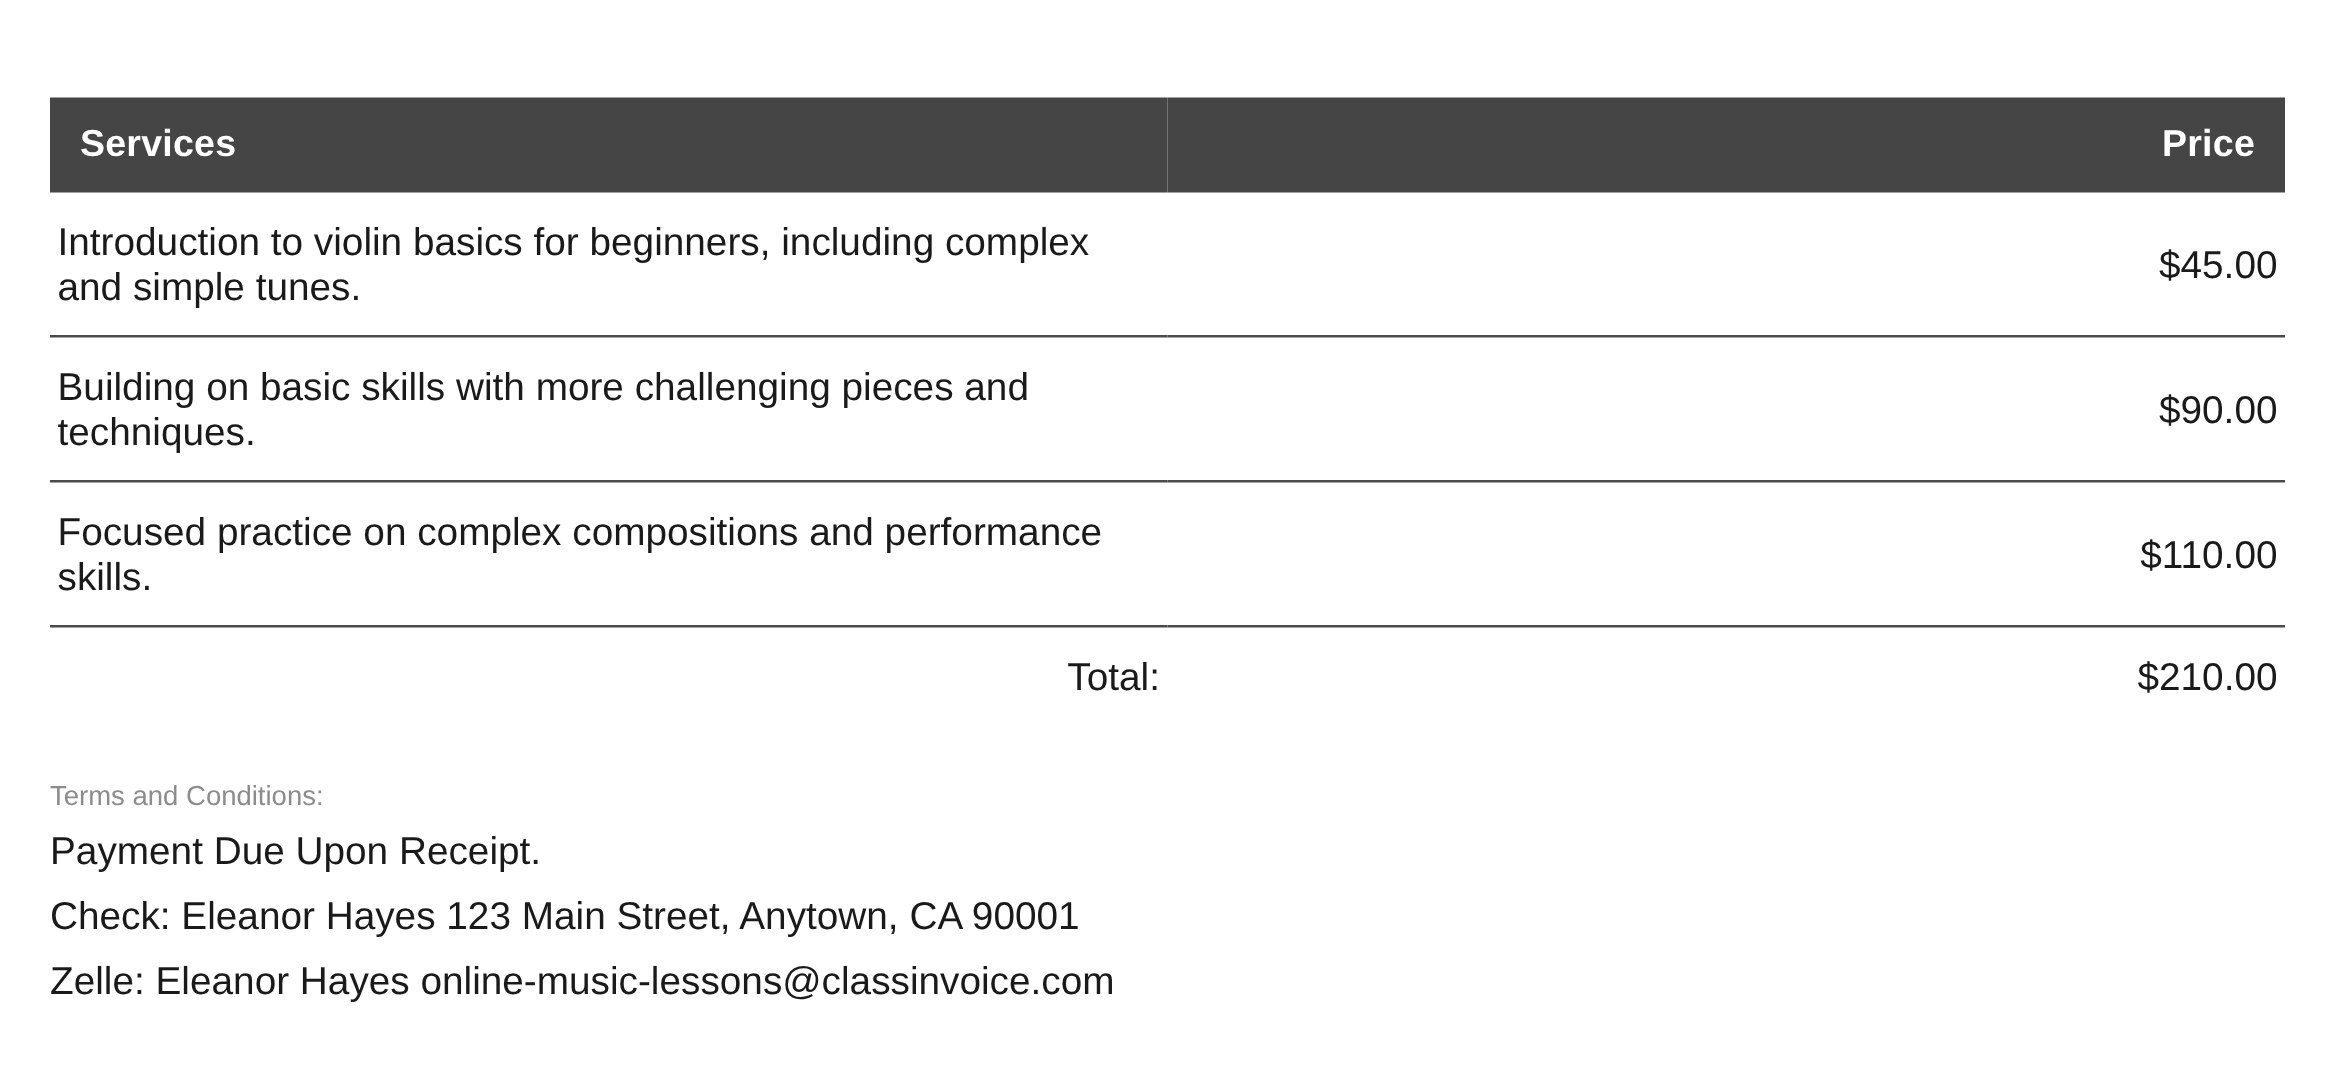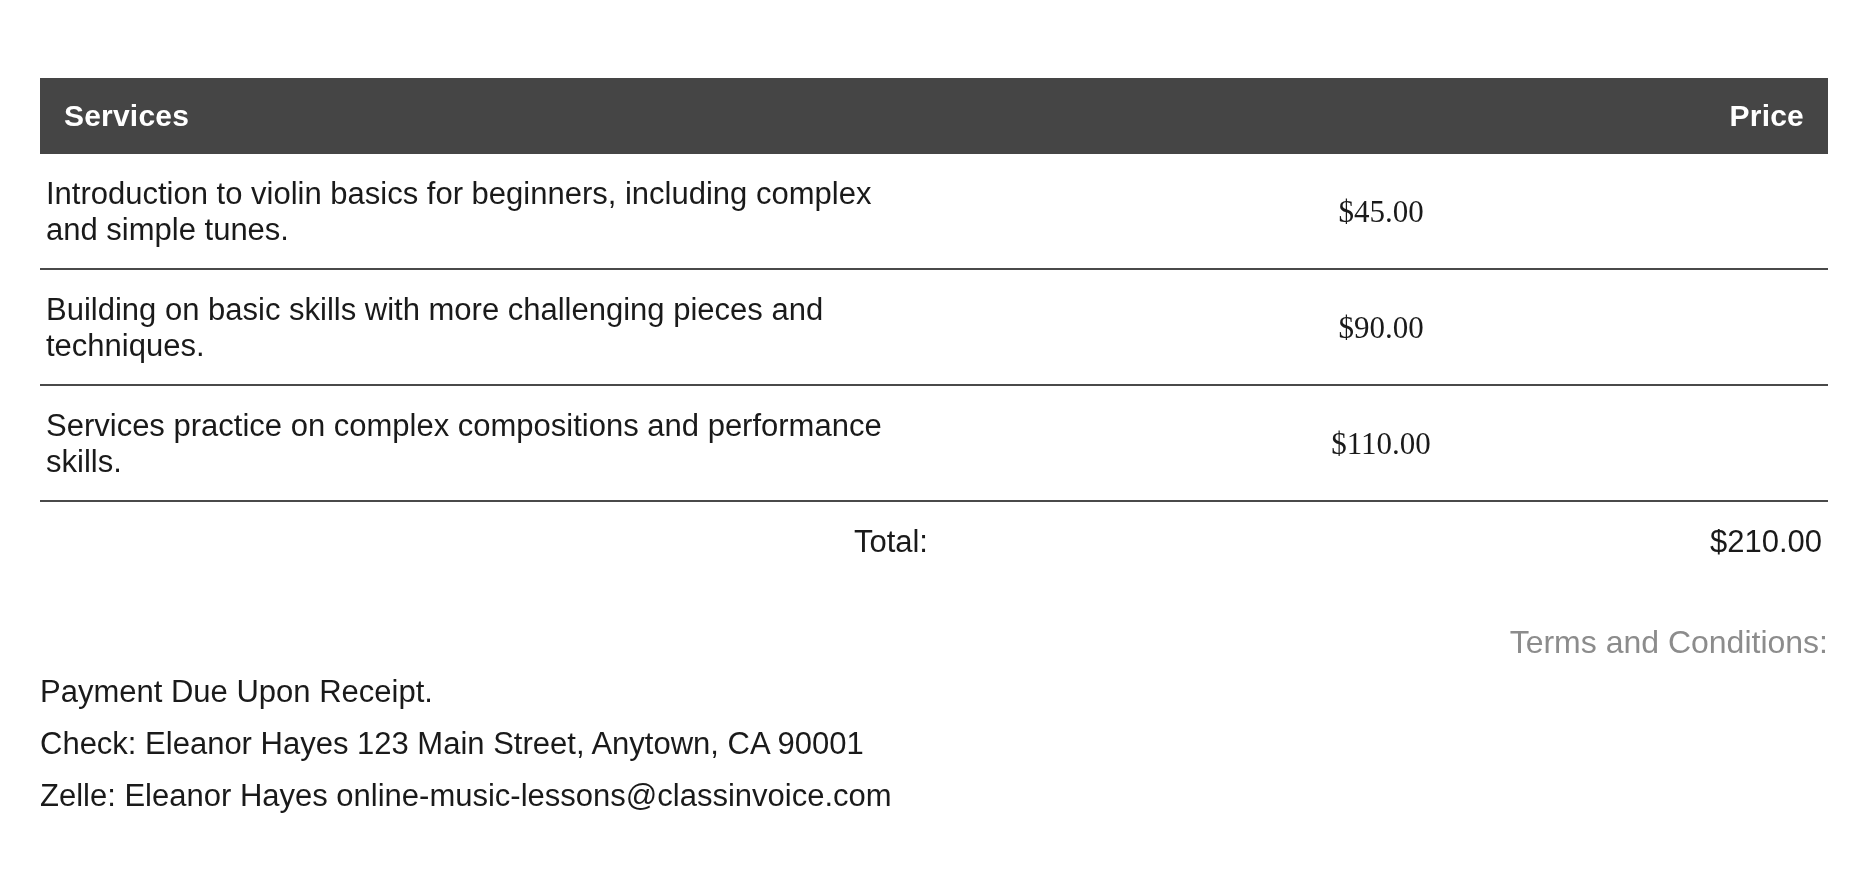--- a/index.html
+++ b/index.html
@@ -45,23 +45,22 @@
     font-size: 31px;
     font-weight: 400;
     padding: 22px 6px 20px 6px;
     border-bottom: 2px solid #4a4a4a;
     color: #1a1a1a;
   }
   td.desc {
     text-align: left;
   }
   td.price {
-    text-align: center;
+    text-align: right;
     white-space: nowrap;
-    font-family: Liberation Serif, serif;
   }
   .totals-row td {
     border-bottom: none !important;
     font-weight: bold;
     font-size: 31px;
     padding-top: 24px;
   }
   td.total-label {
     text-align: right;
     padding-right: 44px;
@@ -69,24 +68,23 @@
   td.total-value {
     text-align: right;
     white-space: nowrap;
   }
   
   .terms {
     margin-top: 44px;
   }
   .terms-title {
     color: #8c8c8c;
-    font-size: 32px;
+    font-size: 22px;
     margin: 0 0 10px 0;
     font-weight: 400;
-    text-align: right;
   }
   .terms-line {
     font-size: 31px;
     color: #1a1a1a;
     margin: 0 0 10px 0;
     line-height: 1.35;
     font-weight: 400;
   }
 </style>
 </head>
@@ -104,21 +102,21 @@
     <tbody>
       <tr>
         <td class="desc">Introduction to violin basics for beginners, including complex and simple tunes.</td>
         <td class="price">$45.00</td>
       </tr>
       <tr>
         <td class="desc">Building on basic skills with more challenging pieces and techniques.</td>
         <td class="price">$90.00</td>
       </tr>
       <tr>
-        <td class="desc">Services practice on complex compositions and performance skills.</td>
+        <td class="desc">Focused practice on complex compositions and performance skills.</td>
         <td class="price">$110.00</td>
       </tr>
       <tr class="totals-row">
         <td class="total-label">Total:</td>
         <td class="total-value">$210.00</td>
       </tr>
     </tbody>
   </table>
 
   <div class="terms">

